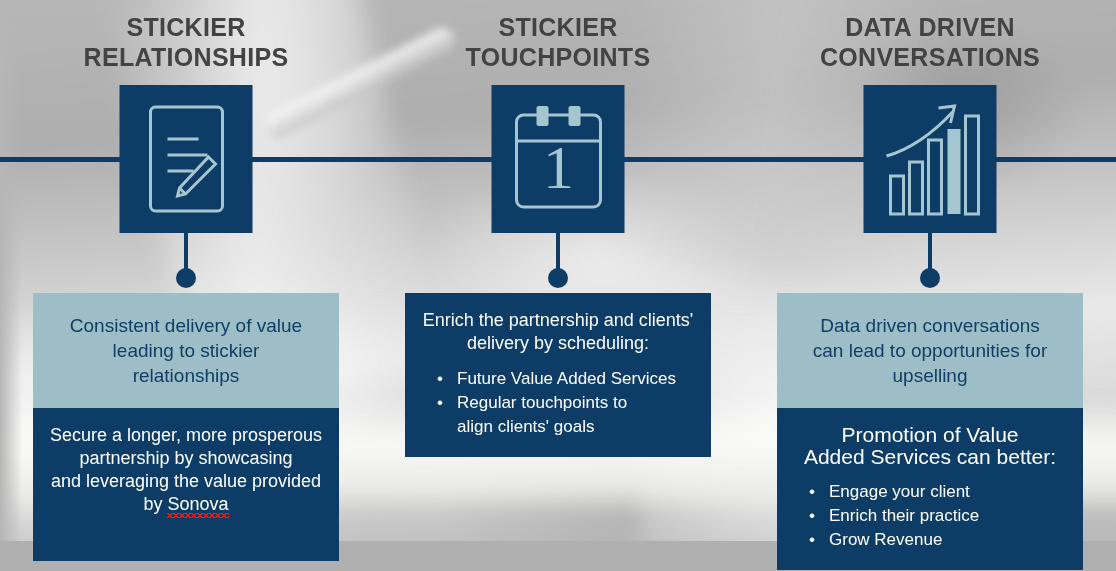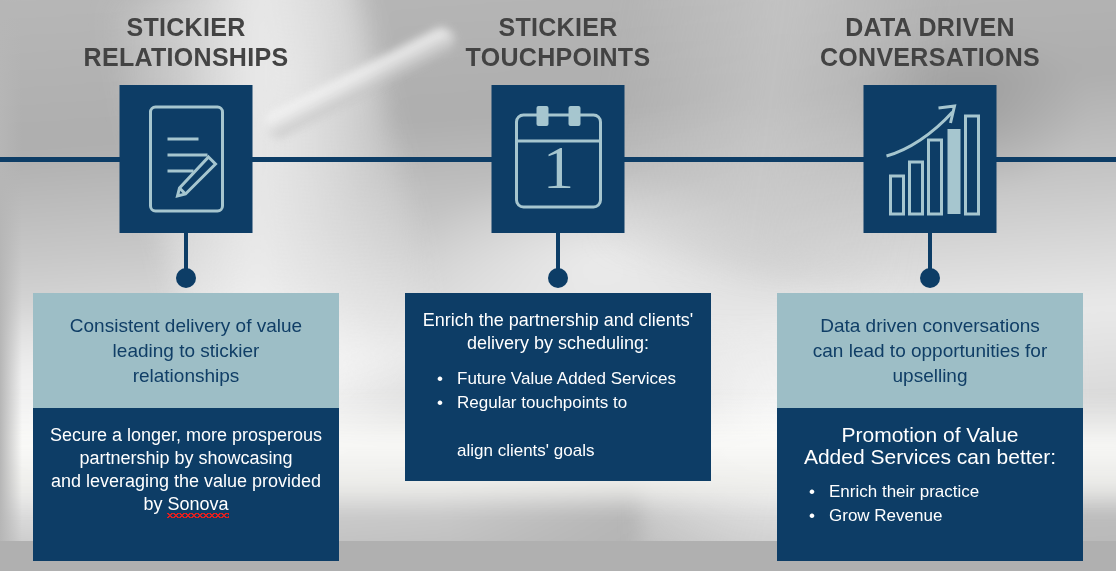--- a/index.html
+++ b/index.html
@@ -103,21 +103,21 @@
   .body-lead{text-align:center;font-size:18px;line-height:23px;white-space:pre-line;}
   .body-lead.tight{font-size:21px;line-height:22px;}
   .bullets{margin:12px 0 0 0;padding:0;list-style:none;}
   .bullets li{
     position:relative;font-size:17px;line-height:24px;
     padding-left:38px;
   }
   .bullets li::before{
     content:"\2022";position:absolute;left:18px;top:0;font-size:17px;
   }
-  .bullets li .sub{display:block;margin-top:24px;}
+  .bullets li .sub{display:block;}
   .misspell{
     text-decoration-color:rgba(255,255,255,.9);
     text-decoration-thickness:1px;
     text-underline-offset:2px;
     background-image:
       linear-gradient(45deg,transparent 45%,#e02020 45%,#e02020 55%,transparent 55%),
       linear-gradient(-45deg,transparent 45%,#e02020 45%,#e02020 55%,transparent 55%);
     background-size:6px 5px;
     background-repeat:repeat-x;
     background-position:0 100%;
@@ -226,20 +226,23 @@
     <div class="stem"></div>
     <div class="dot"></div>
 
     <div class="card">
       <div class="card-head">Data driven conversations can lead to opportunities for upselling</div>
       <div class="card-body">
         <div class="body-lead tight">Promotion of Value
 Added Services can better:</div>
         <ul class="bullets">
           <li>
+            <span>Engage your client</span>
+          </li>
+          <li>
             <span>Enrich their practice</span>
           </li>
           <li>
             <span>Grow Revenue</span>
           </li>
         </ul>
       </div>
     </div>
   </div>
 

